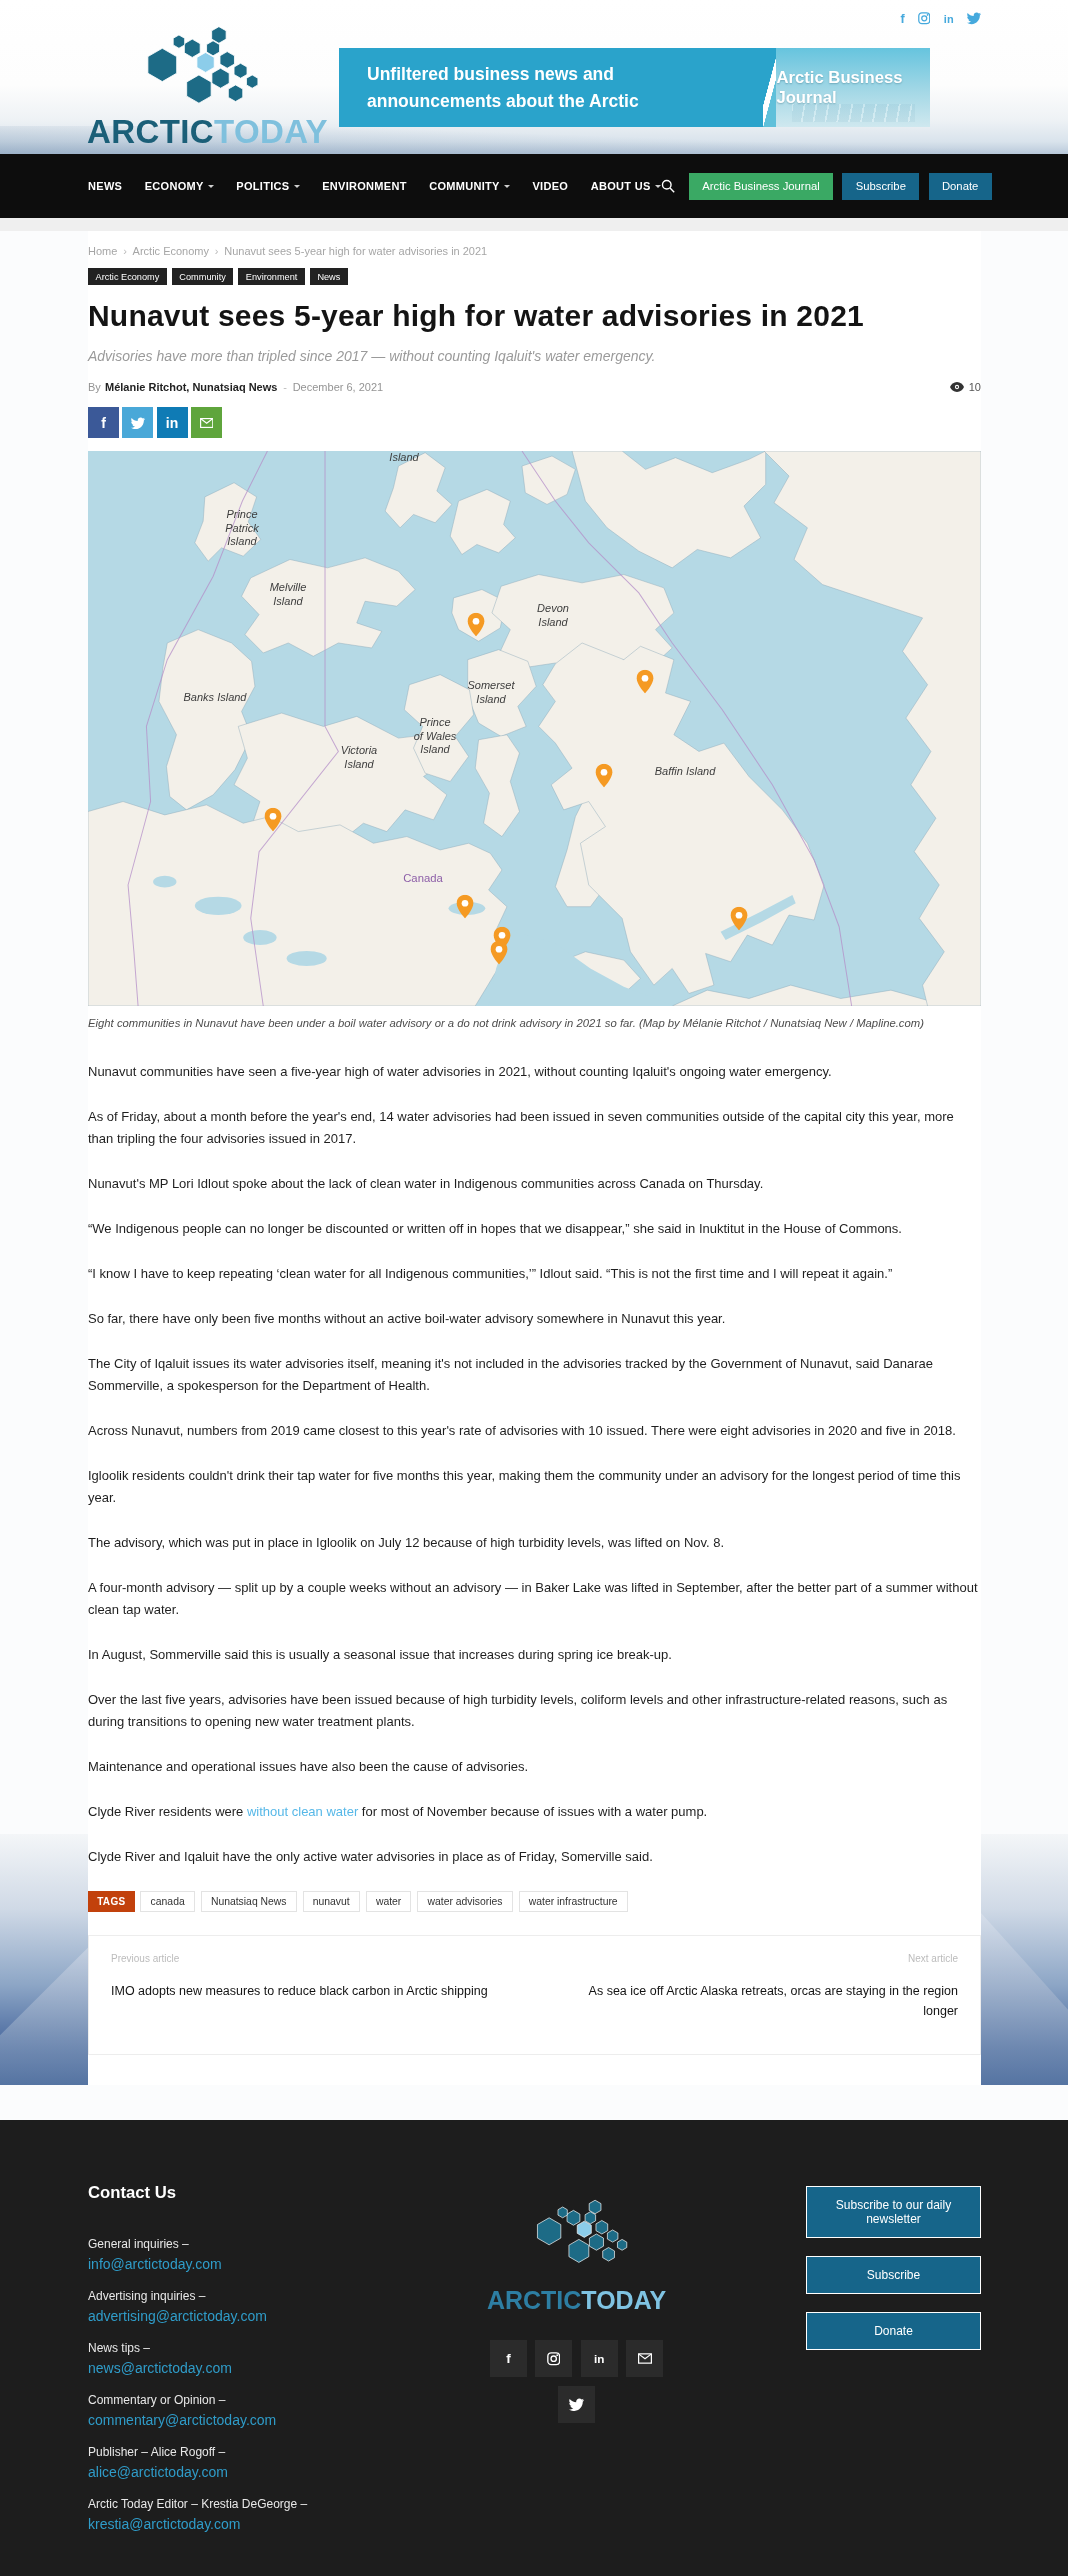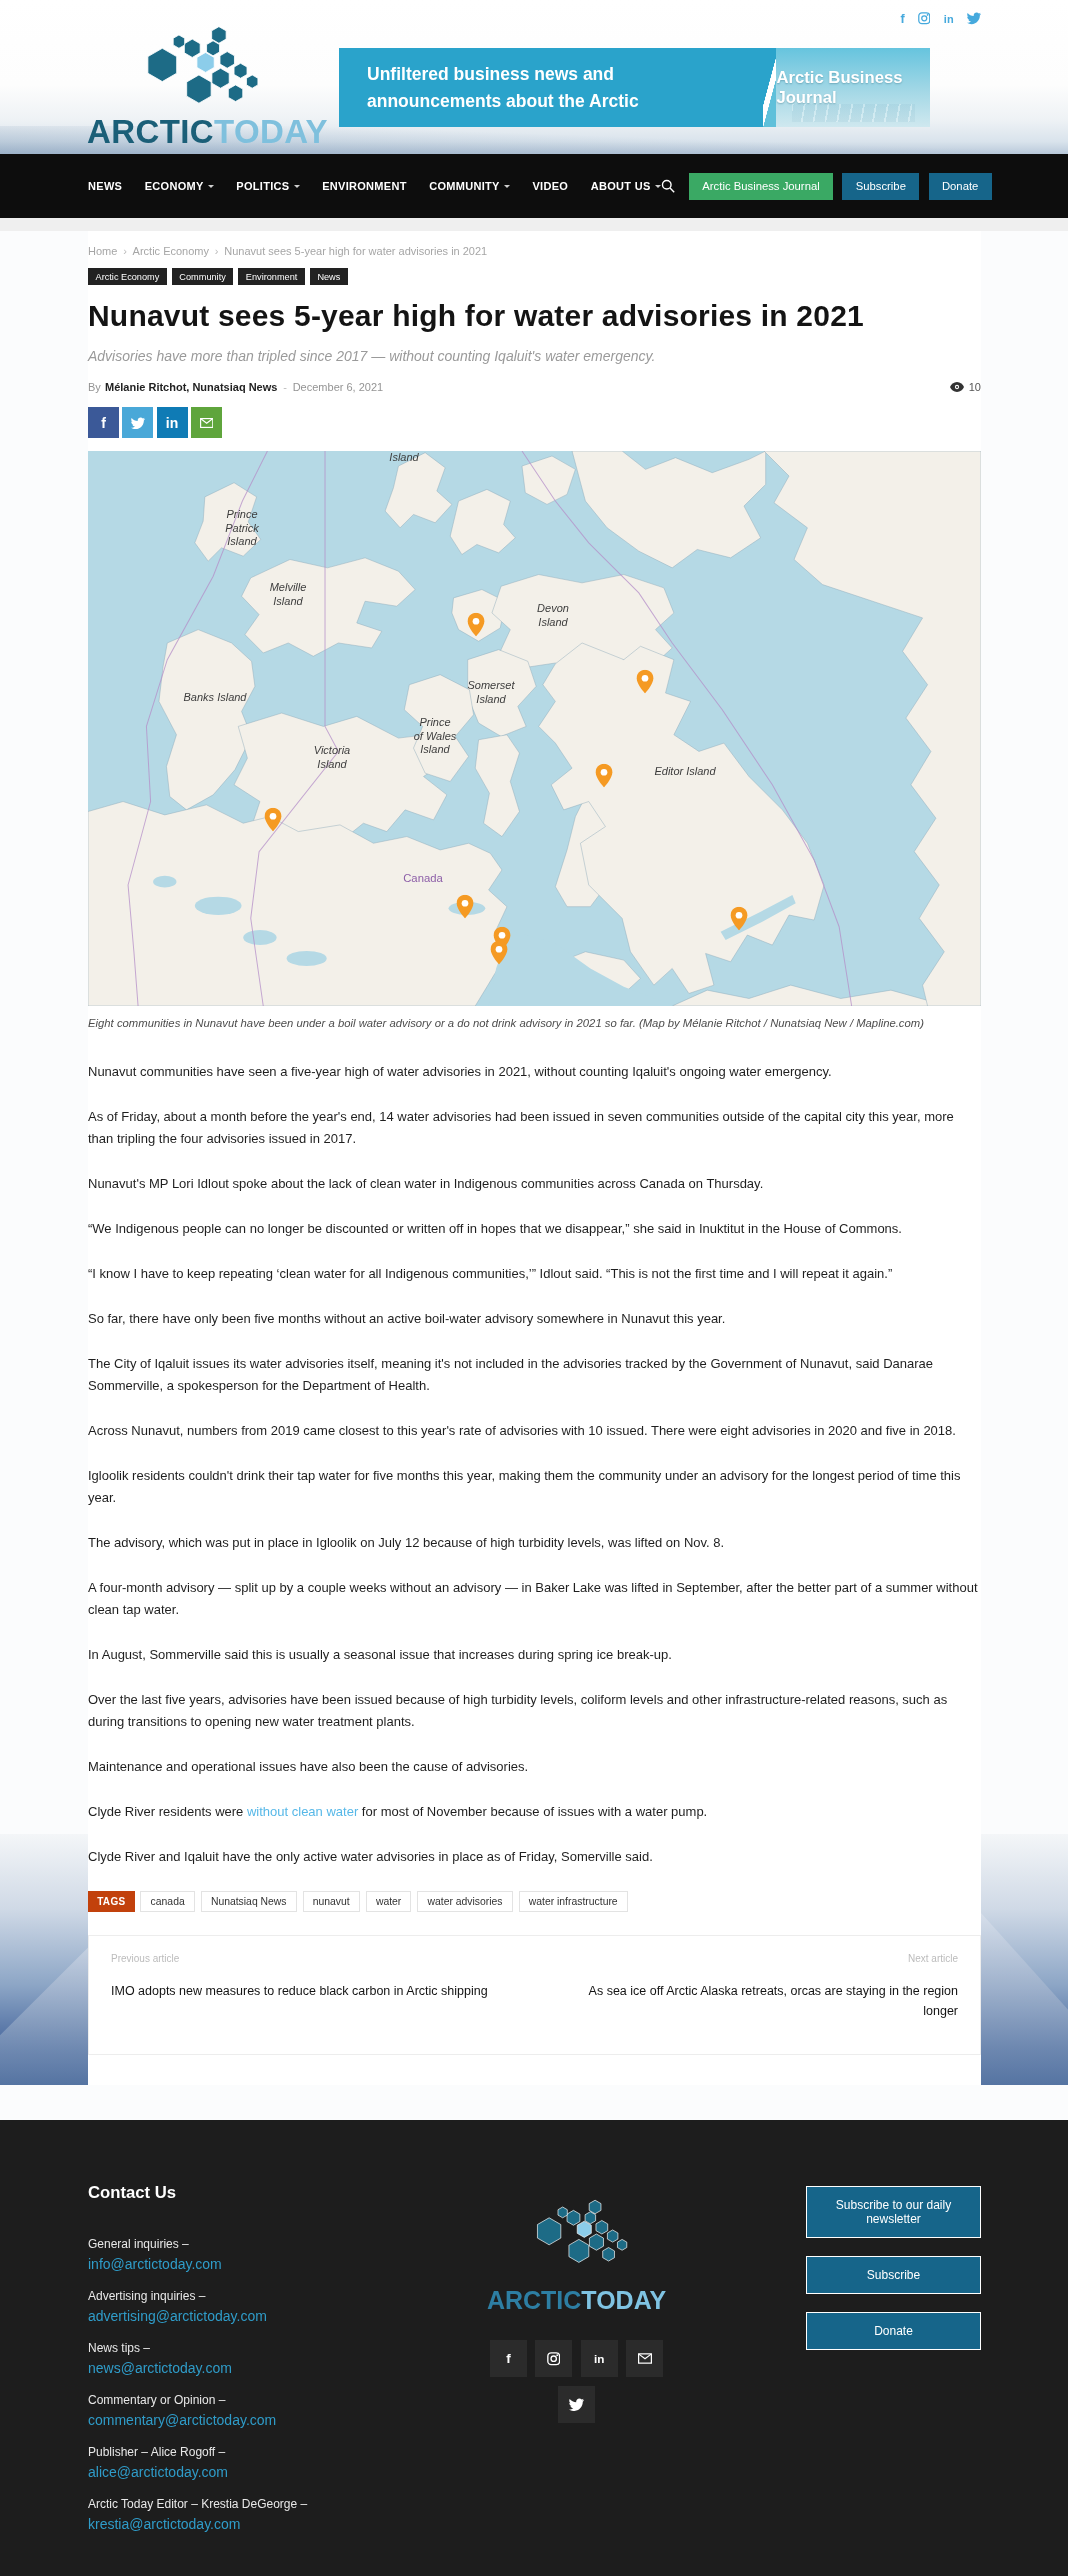--- a/index.html
+++ b/index.html
@@ -310,26 +310,26 @@
           </div>
           <div class="map-label" style="left: 403px; top: 242px;">
             <div>Somerset</div>
             <div>Island</div>
           </div>
           <div class="map-label" style="left: 347px; top: 286px;">
             <div>Prince</div>
             <div>of Wales</div>
             <div>Island</div>
           </div>
-          <div class="map-label" style="left: 244px; top: 307px;">
+          <div class="map-label" style="left: 271px; top: 307px;">
             <div>Victoria</div>
             <div>Island</div>
           </div>
           <div class="map-label" style="left: 597px; top: 321px;">
-            <div>Editor Island</div>
+            <div>Baffin Island</div>
           </div>
           <div class="map-label country" style="left: 335px; top: 427px;">
             <div>Canada</div>
           </div>
           <div class="map-pin" style="left: 388px; top: 175px;"><svg width="17.5" height="24" viewBox="0 0 22 30">
               <path d="M11 0C5 0 .5 4.6.5 10.6 .5 18.6 11 29.5 11 29.5S21.5 18.6 21.5 10.6C21.5 4.6 17 0 11 0z" fill="#f59a23"></path>
               <circle cx="11" cy="10.5" r="4.2" fill="#fff"></circle>
             </svg></div>
           <div class="map-pin" style="left: 557px; top: 232px;"><svg width="17.5" height="24" viewBox="0 0 22 30">
               <path d="M11 0C5 0 .5 4.6.5 10.6 .5 18.6 11 29.5 11 29.5S21.5 18.6 21.5 10.6C21.5 4.6 17 0 11 0z" fill="#f59a23"></path>

